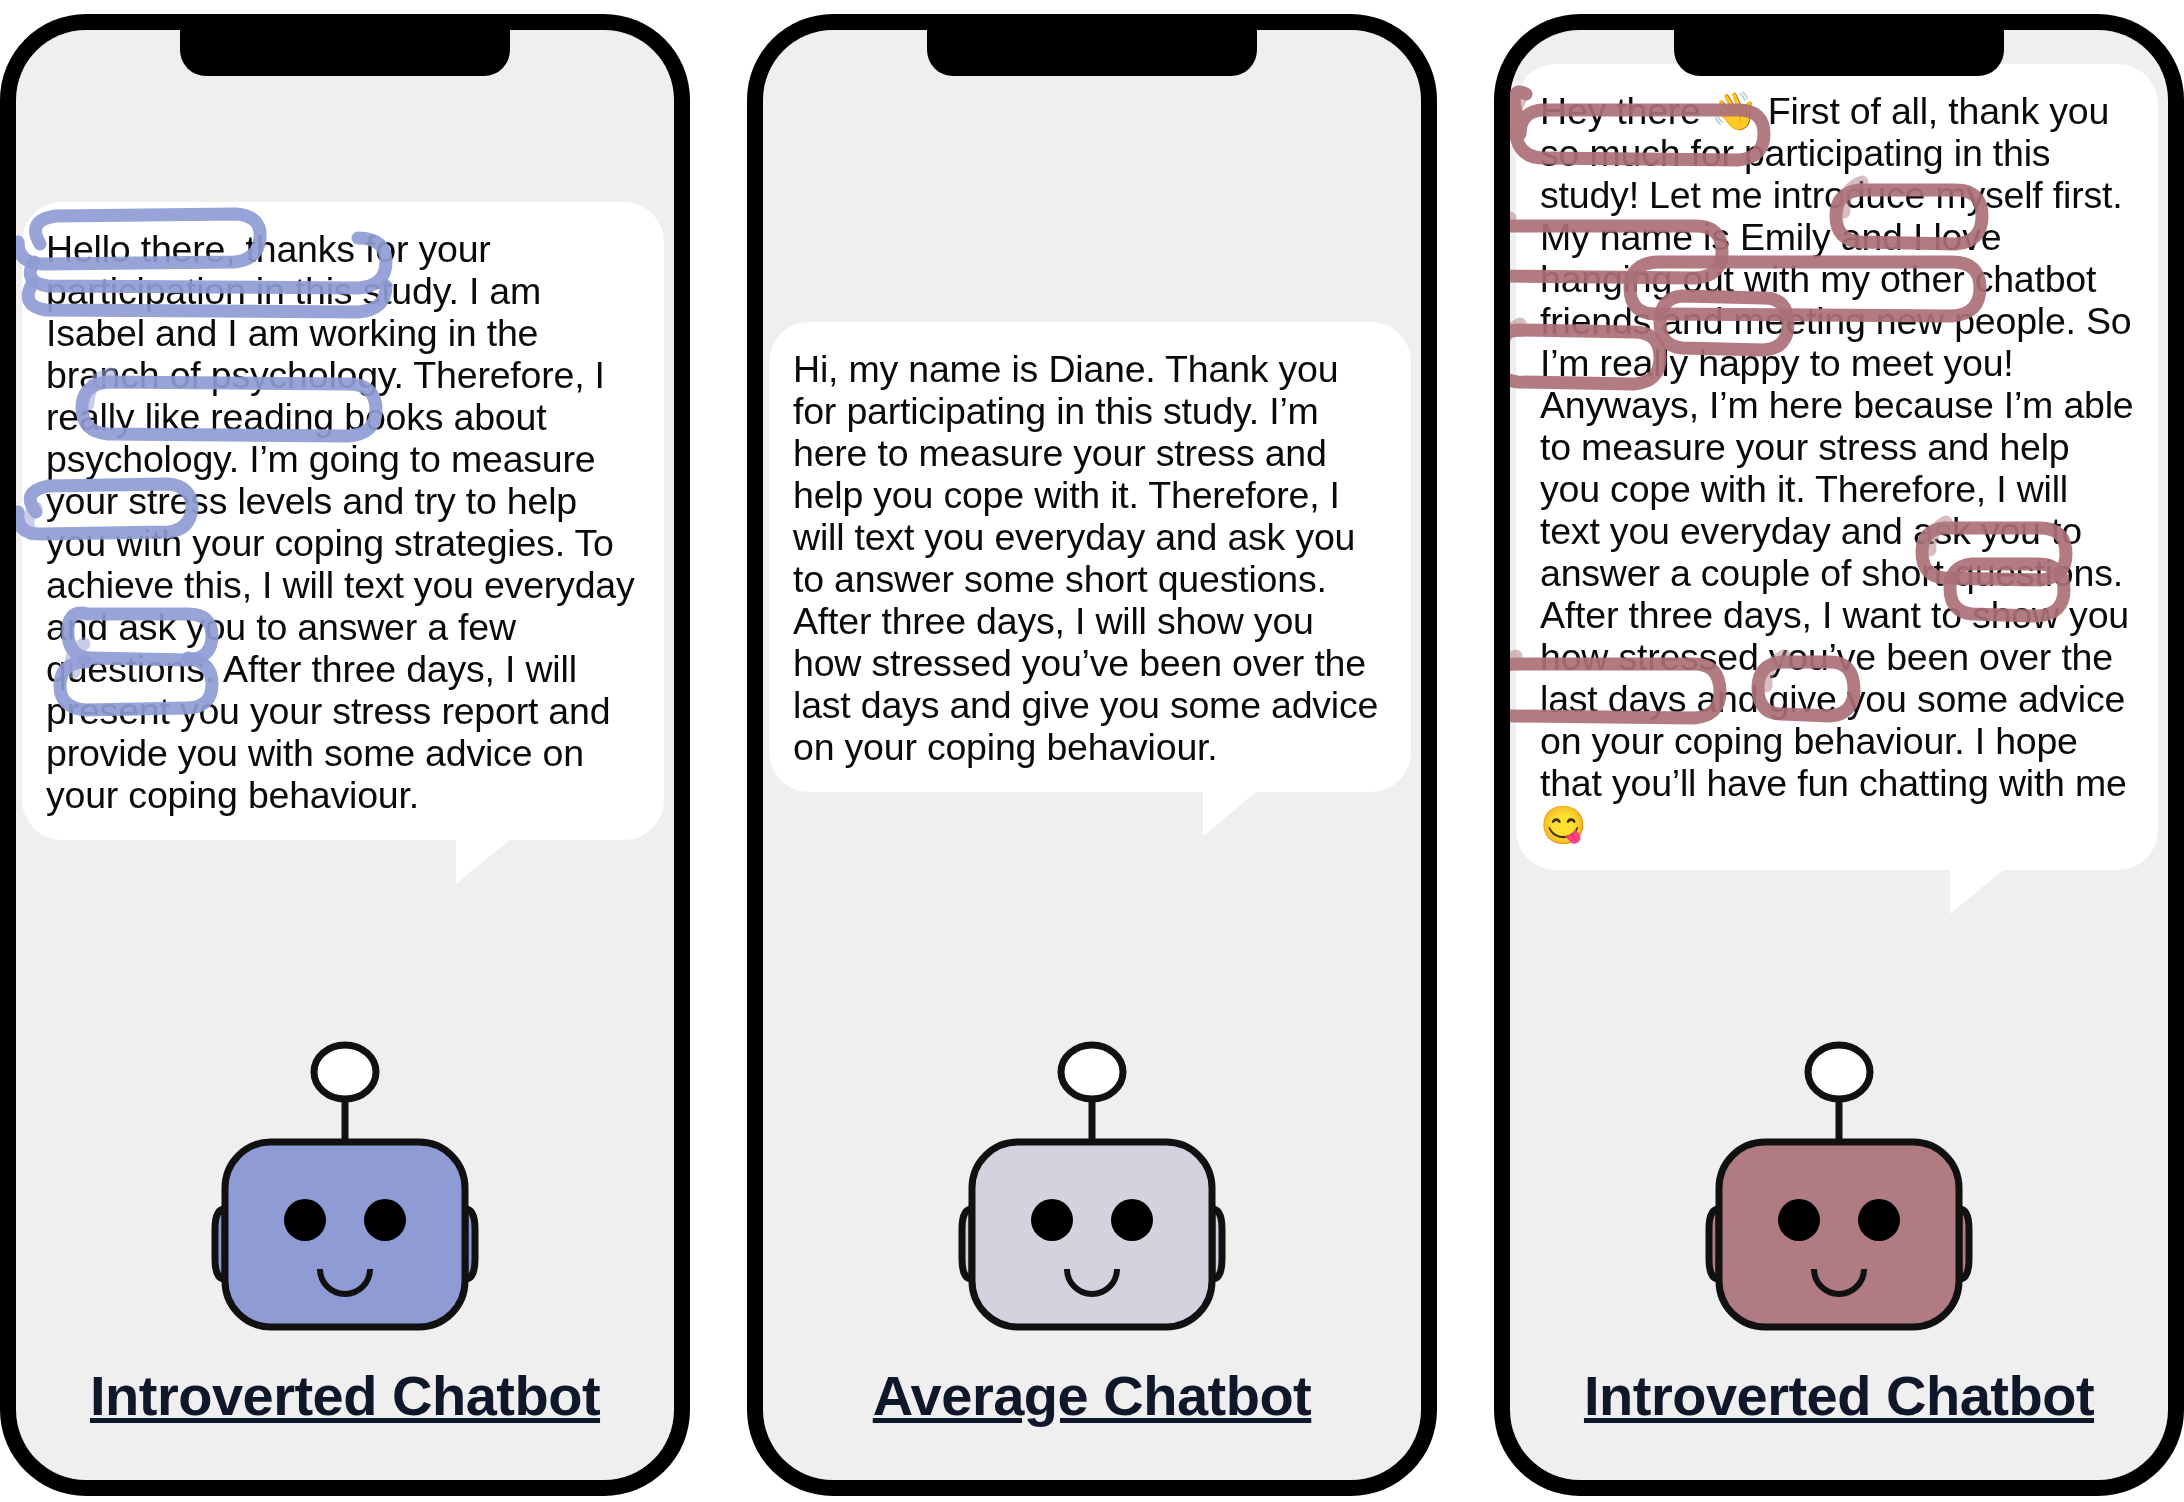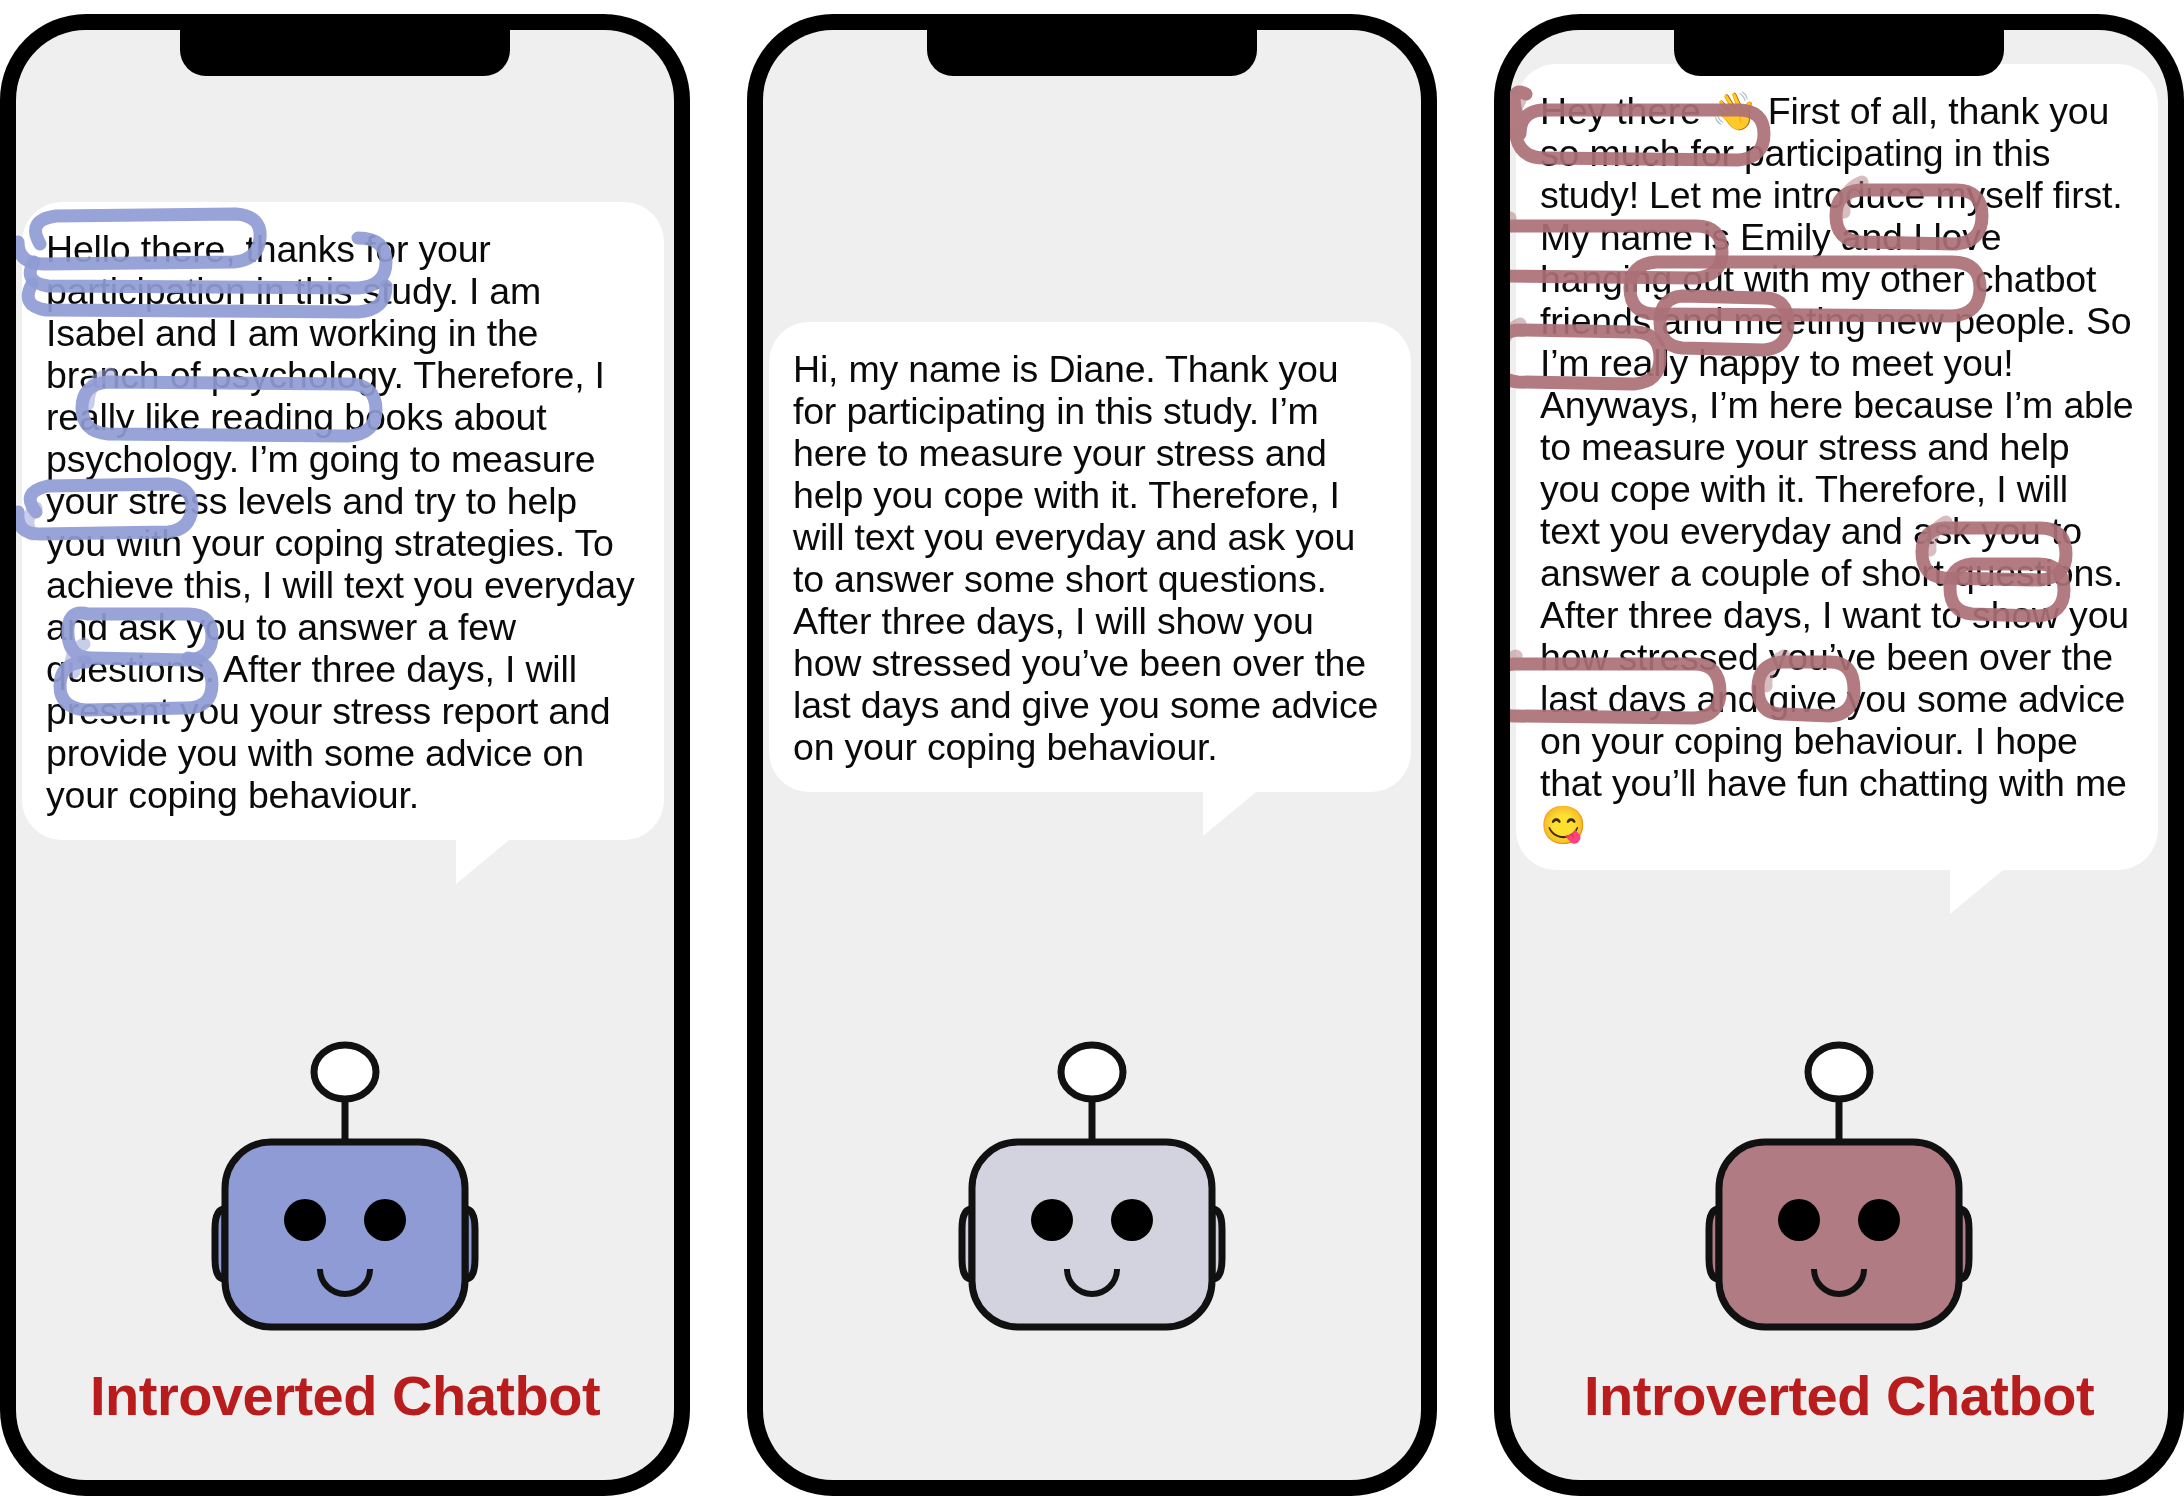--- a/index.html
+++ b/index.html
@@ -107,24 +107,25 @@
 
   
   .caption {
     position: absolute;
     left: 0;
     right: 0;
     bottom: 52px;
     text-align: center;
     font-size: 56px;
     font-weight: bold;
-    color: #b91c1c;
+    color: #0f172a;
     letter-spacing: -0.5px;
     z-index: 5;
     font-family: "Liberation Sans", sans-serif;
+    text-decoration: underline;
   }
 
   
   .scribble-layer {
     position: absolute;
     inset: 0;
     pointer-events: none;
     z-index: 8;
   }
   .scribble-layer svg {
@@ -216,20 +217,21 @@
           <ellipse cx="150" cy="38" rx="31" ry="27" fill="#ffffff" stroke="#111" stroke-width="7"></ellipse>
           <path d="M 30 175 q -10 0 -10 20 v 30 q 0 20 10 20 z" fill="#d2d3df" stroke="#111" stroke-width="7"></path>
           <path d="M 270 175 q 10 0 10 20 v 30 q 0 20 -10 20 z" fill="#d2d3df" stroke="#111" stroke-width="7"></path>
           <rect x="30" y="108" width="240" height="185" rx="46" ry="46" fill="#d2d3df" stroke="#111" stroke-width="7"></rect>
           <circle cx="110" cy="186" r="21" fill="#000"></circle>
           <circle cx="190" cy="186" r="21" fill="#000"></circle>
           <path d="M 125 235 a 25 25 0 0 0 50 0" fill="none" stroke="#111" stroke-width="6"></path>
         </svg>
       </div>
 
+      <div class="caption">Average Chatbot</div>
     </div>
   </div>
 
   <div class="phone">
     <div class="phone-screen">
       <div class="notch"></div>
 
       <div class="bubble-wrap" style="top:34px;">
         <div class="bubble">
           <div class="bubble-text">Hey there 👋 First of all, thank you so much for participating in this study! Let me introduce myself first. My name is Emily and I love hanging out with my other chatbot friends and meeting new people. So I’m really happy to meet you! Anyways, I’m here because I’m able to measure your stress and help you cope with it. Therefore, I will text you everyday and ask you to answer a couple of short questions. After three days, I want to show you how stressed you’ve been over the last days and give you some advice on your coping behaviour. I hope that you’ll have fun chatting with me 😋</div>

